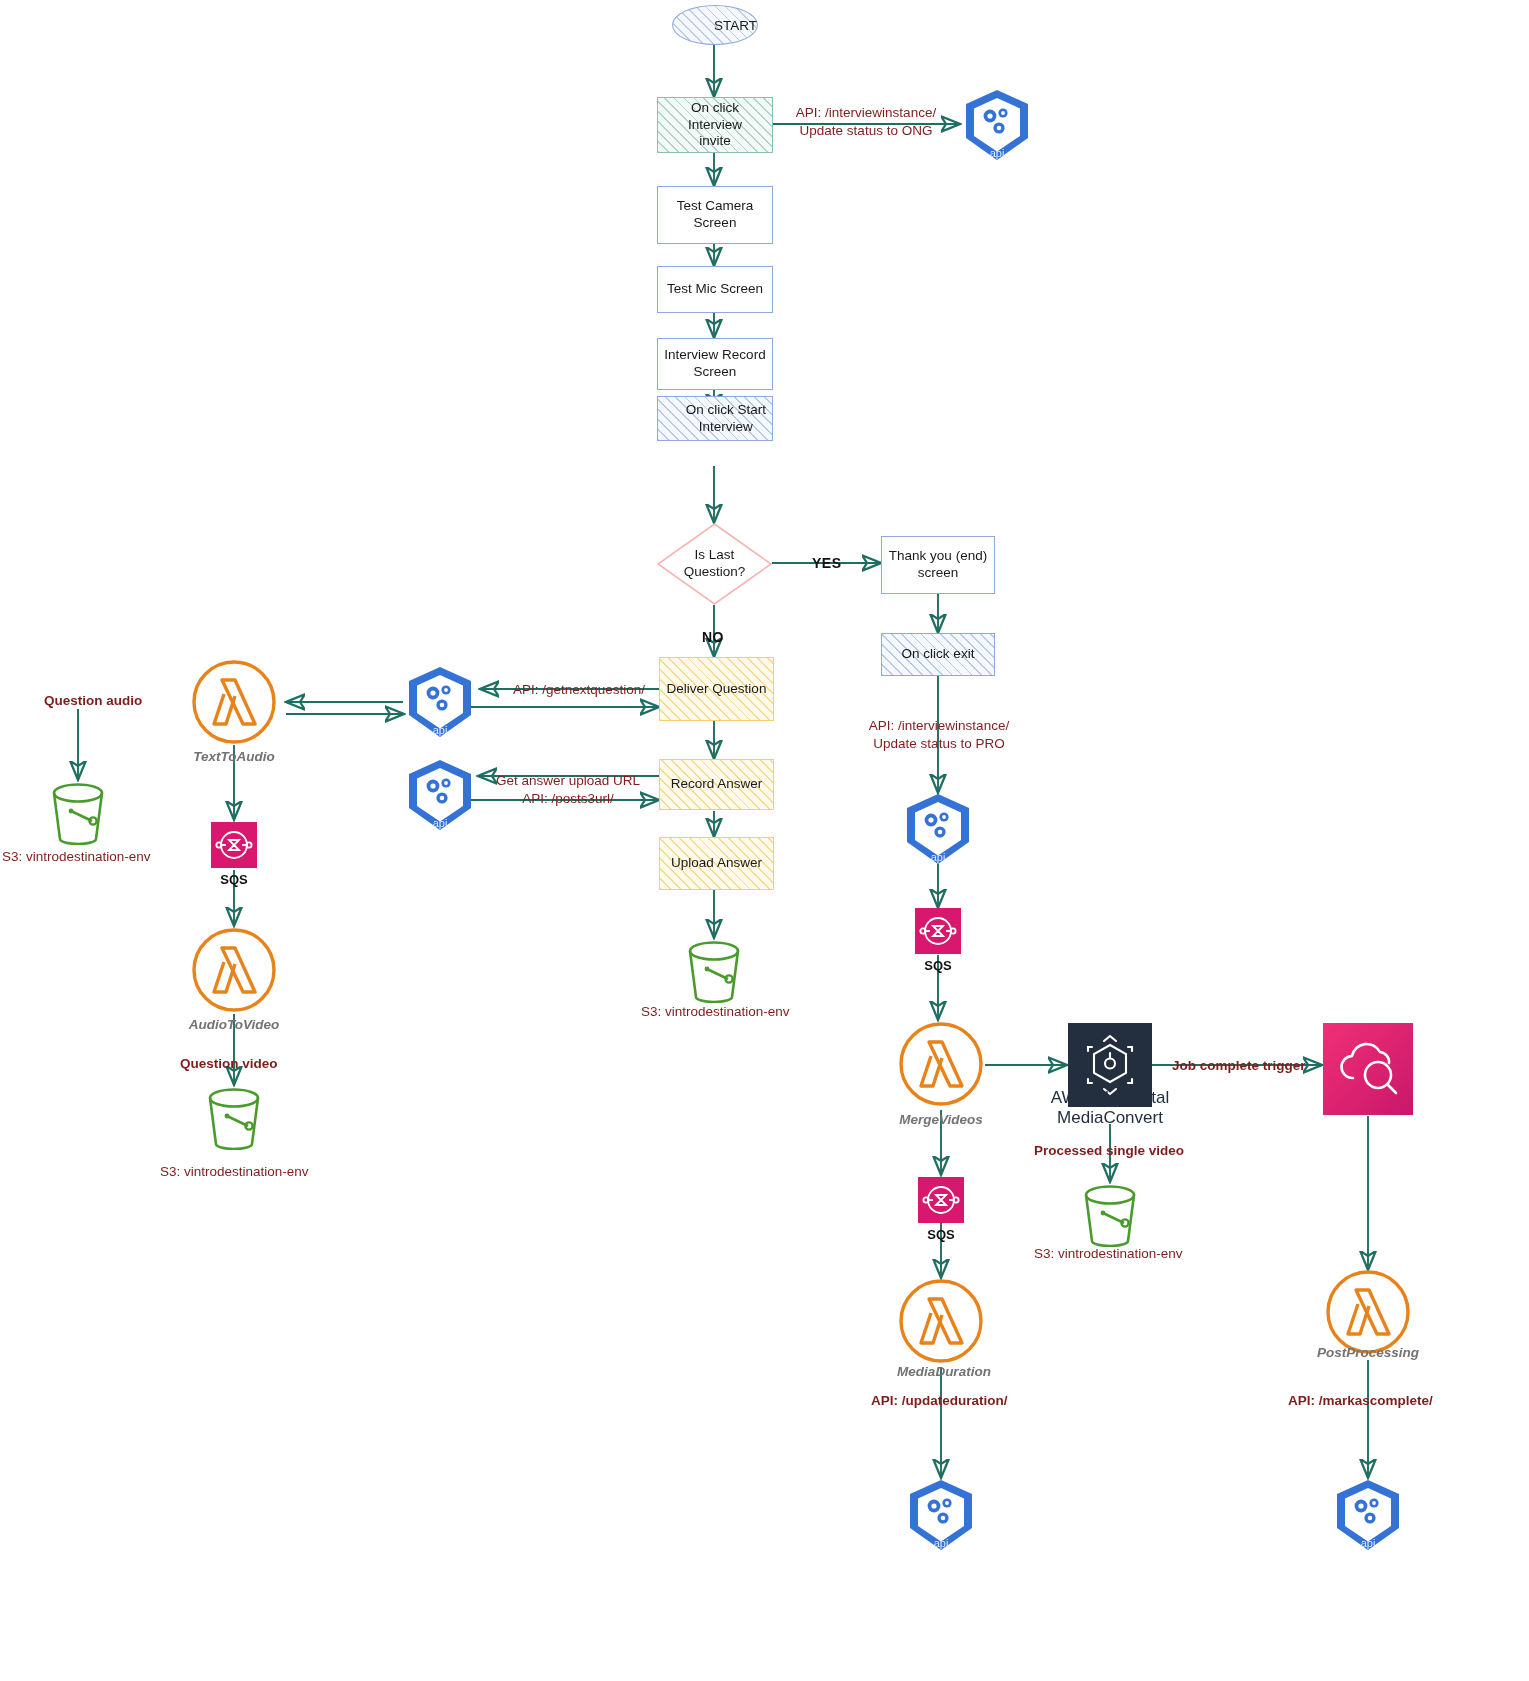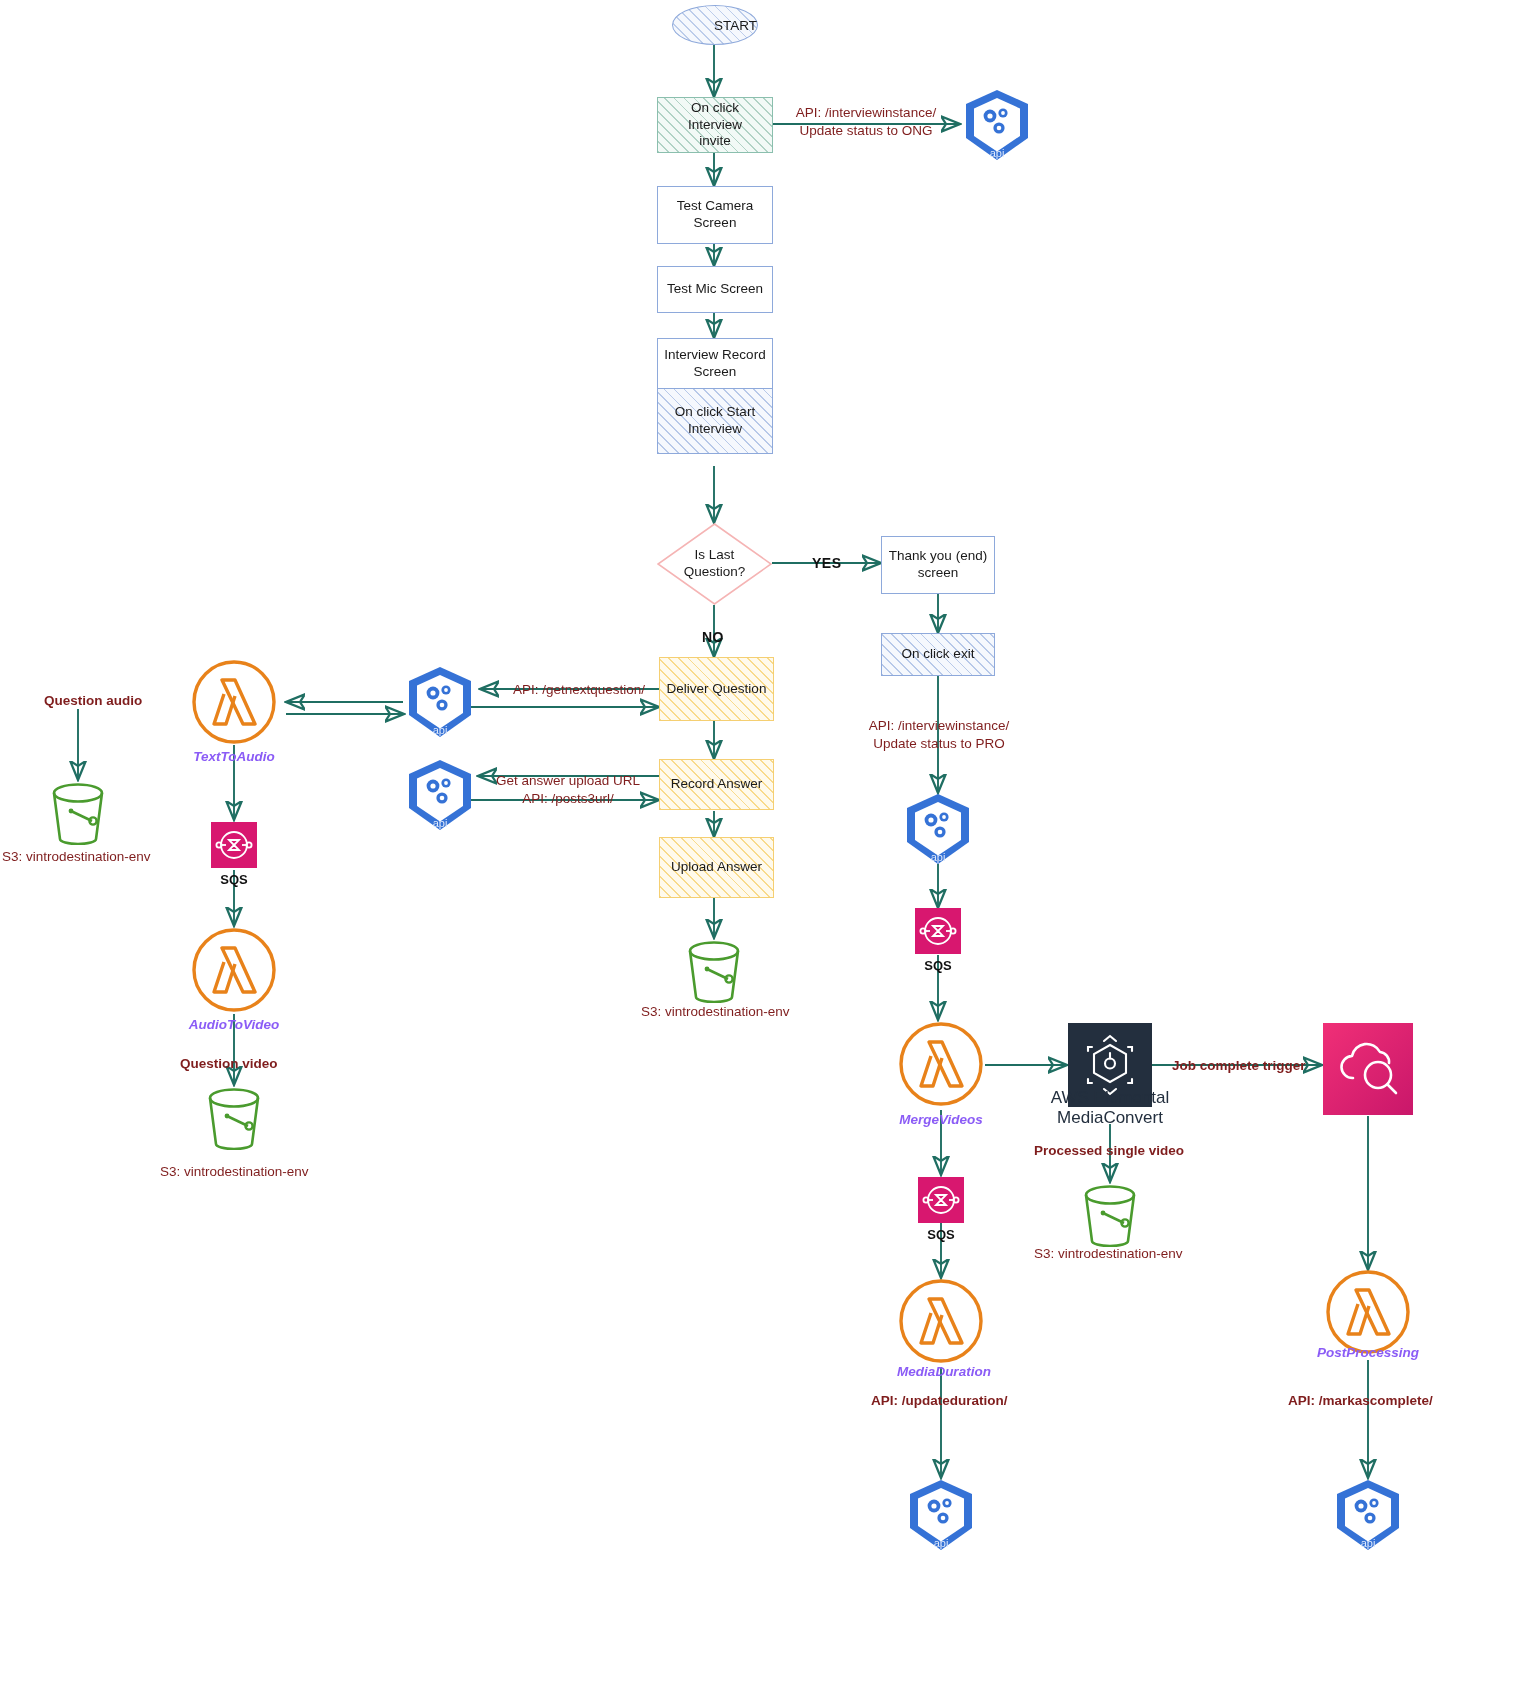--- a/index.html
+++ b/index.html
@@ -74,21 +74,21 @@
 
   
   .lbl{
     position:absolute;
     font-size:13.5px;color:#7f1d1d;line-height:1.3;
     white-space:pre;
   }
   .lbl.bold{font-weight:bold;}
   .lbl.ctr{text-align:center;transform:translateX(-50%);}
   .lbl.svc{
-    font-style:italic;font-weight:bold;color:#8b5cf6;font-size:13.5px;
+    font-style:italic;font-weight:bold;color:#737373;font-size:13.5px;
     text-align:center;transform:translateX(-50%);
   }
   .lbl.sqs{
     font-weight:bold;font-size:13px;color:#111;text-align:center;
     transform:translateX(-50%);
   }
   .lbl.mc{
     font-size:17px;color:#232f3e;text-align:center;line-height:1.2;
     transform:translateX(-50%);
   }
@@ -198,21 +198,21 @@
 
   <div class="node fbox plain" style="left:657px;top:266px;width:116px;height:47px;">
     <span style="white-space:pre-line">Test Mic  Screen</span>
   </div>
 
   <div class="node fbox plain" style="left:657px;top:338px;width:116px;height:52px;">
     <span style="white-space:pre-line">Interview Record
 Screen</span>
   </div>
 
-  <div class="node fbox blue-hatch" style="left:657px;top:388px;width:116px;height:66px;">
+  <div class="node fbox blue-hatch" style="left:657px;top:396px;width:116px;height:45px;justify-content:flex-end;">
     <span style="white-space:pre-line">On click Start
 Interview</span>
   </div>
 
   <div class="diamond-wrap" style="left:657px;top:523px;width:115px;height:82px;">
     <svg width="115" height="82" viewBox="0 0 115 82">
       <polygon points="57.5,1 114,41 57.5,81 1,41" fill="#ffffff" stroke="#f5b4b4" stroke-width="1.6"></polygon>
     </svg>
     <div class="diamond-lbl">
         <span style="white-space:pre-line">Is Last
@@ -231,21 +231,21 @@
   <div class="node fbox blue-hatch" style="left:881px;top:633px;width:114px;height:43px;">
     <span>On click exit</span>
   </div>
 
   <div class="node fbox yellow-hatch" style="left:659px;top:657px;width:115px;height:64px;">
     <span>Deliver Question</span>
   </div>
   <div class="node fbox yellow-hatch" style="left:659px;top:759px;width:115px;height:51px;">
     <span>Record Answer</span>
   </div>
-  <div class="node fbox yellow-hatch" style="left:659px;top:837px;width:115px;height:61px;">
+  <div class="node fbox yellow-hatch" style="left:659px;top:837px;width:115px;height:53px;">
     <span>Upload Answer</span>
   </div>
 
   <span class="lbl ctr" style="left:866px;top:104px;white-space:pre-line;text-align:center;">API: /interviewinstance/
 Update status to ONG</span>
 
   <span class="lbl ctr" style="left:939px;top:717px;white-space:pre-line;text-align:center;">API: /interviewinstance/
 Update status to PRO</span>
 
   <span class="lbl" style="left:513px;top:681px;">API: /getnextquestion/</span>

